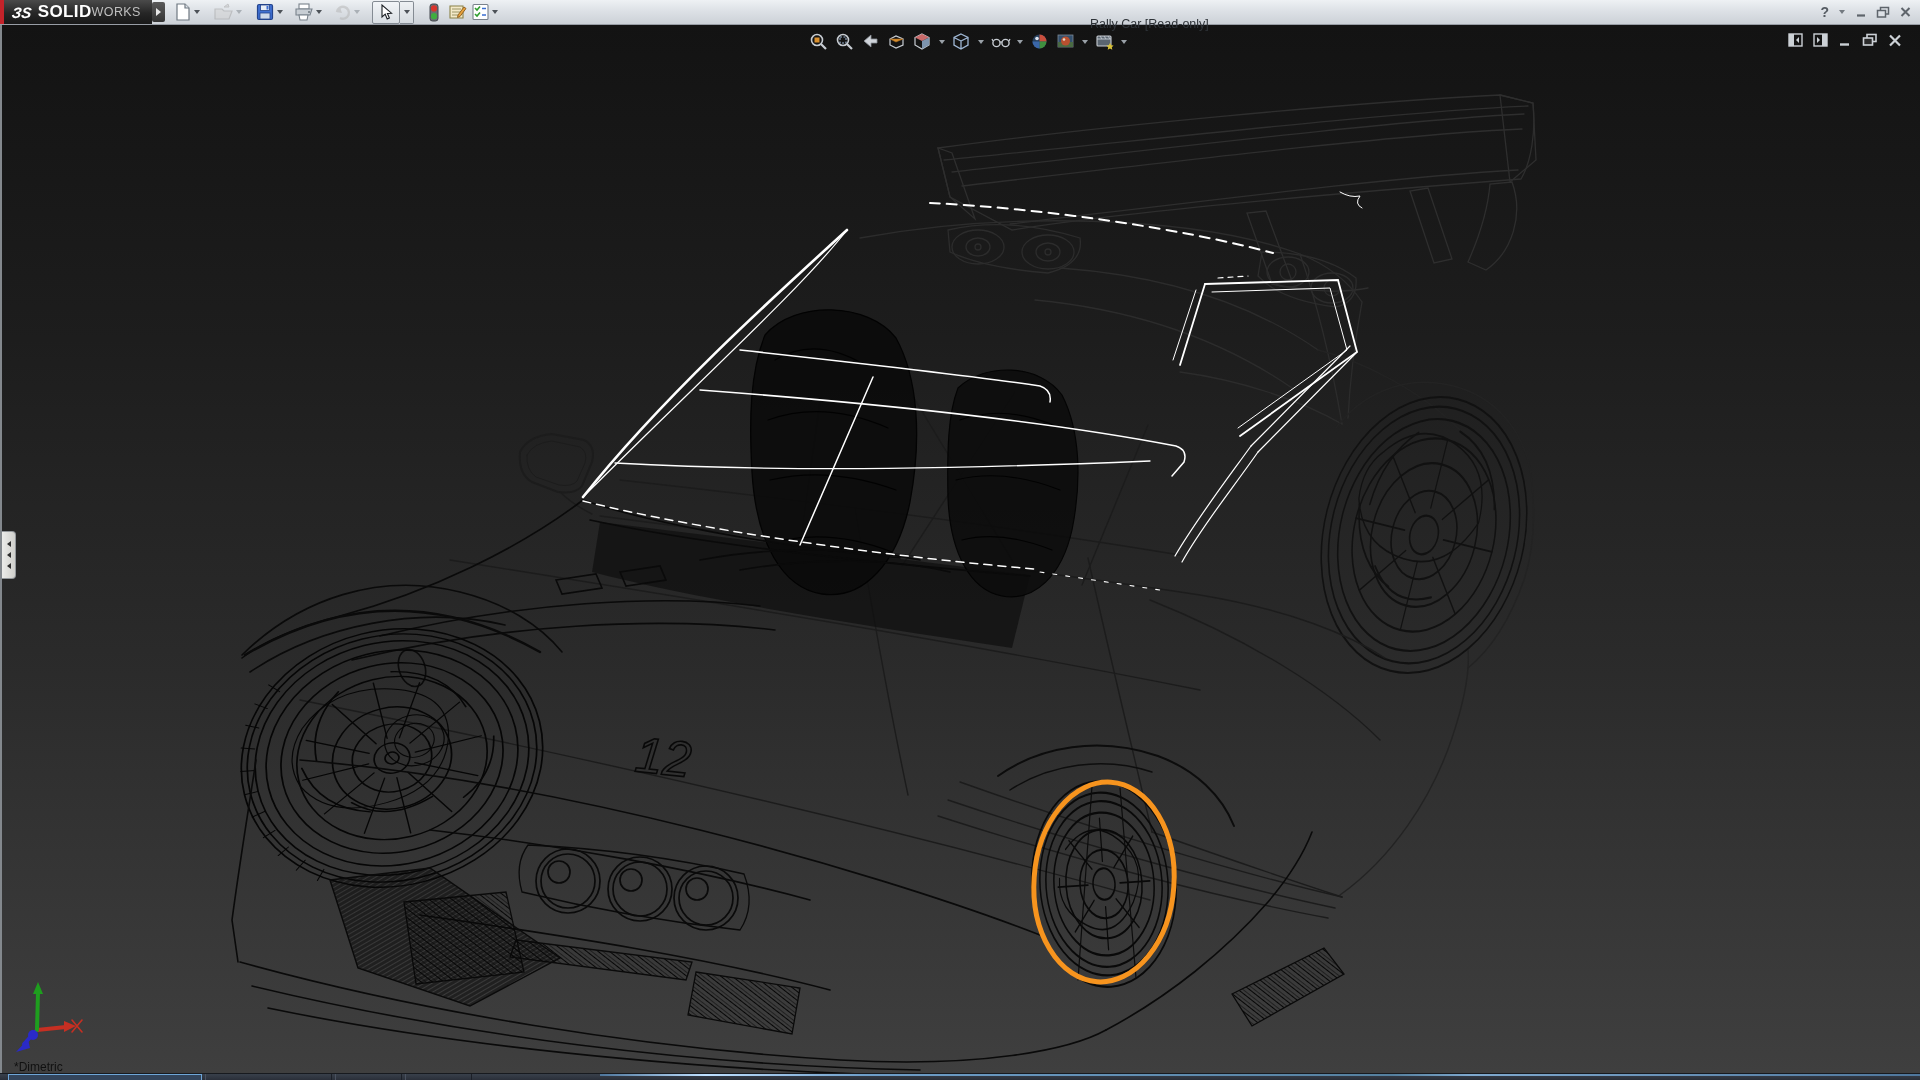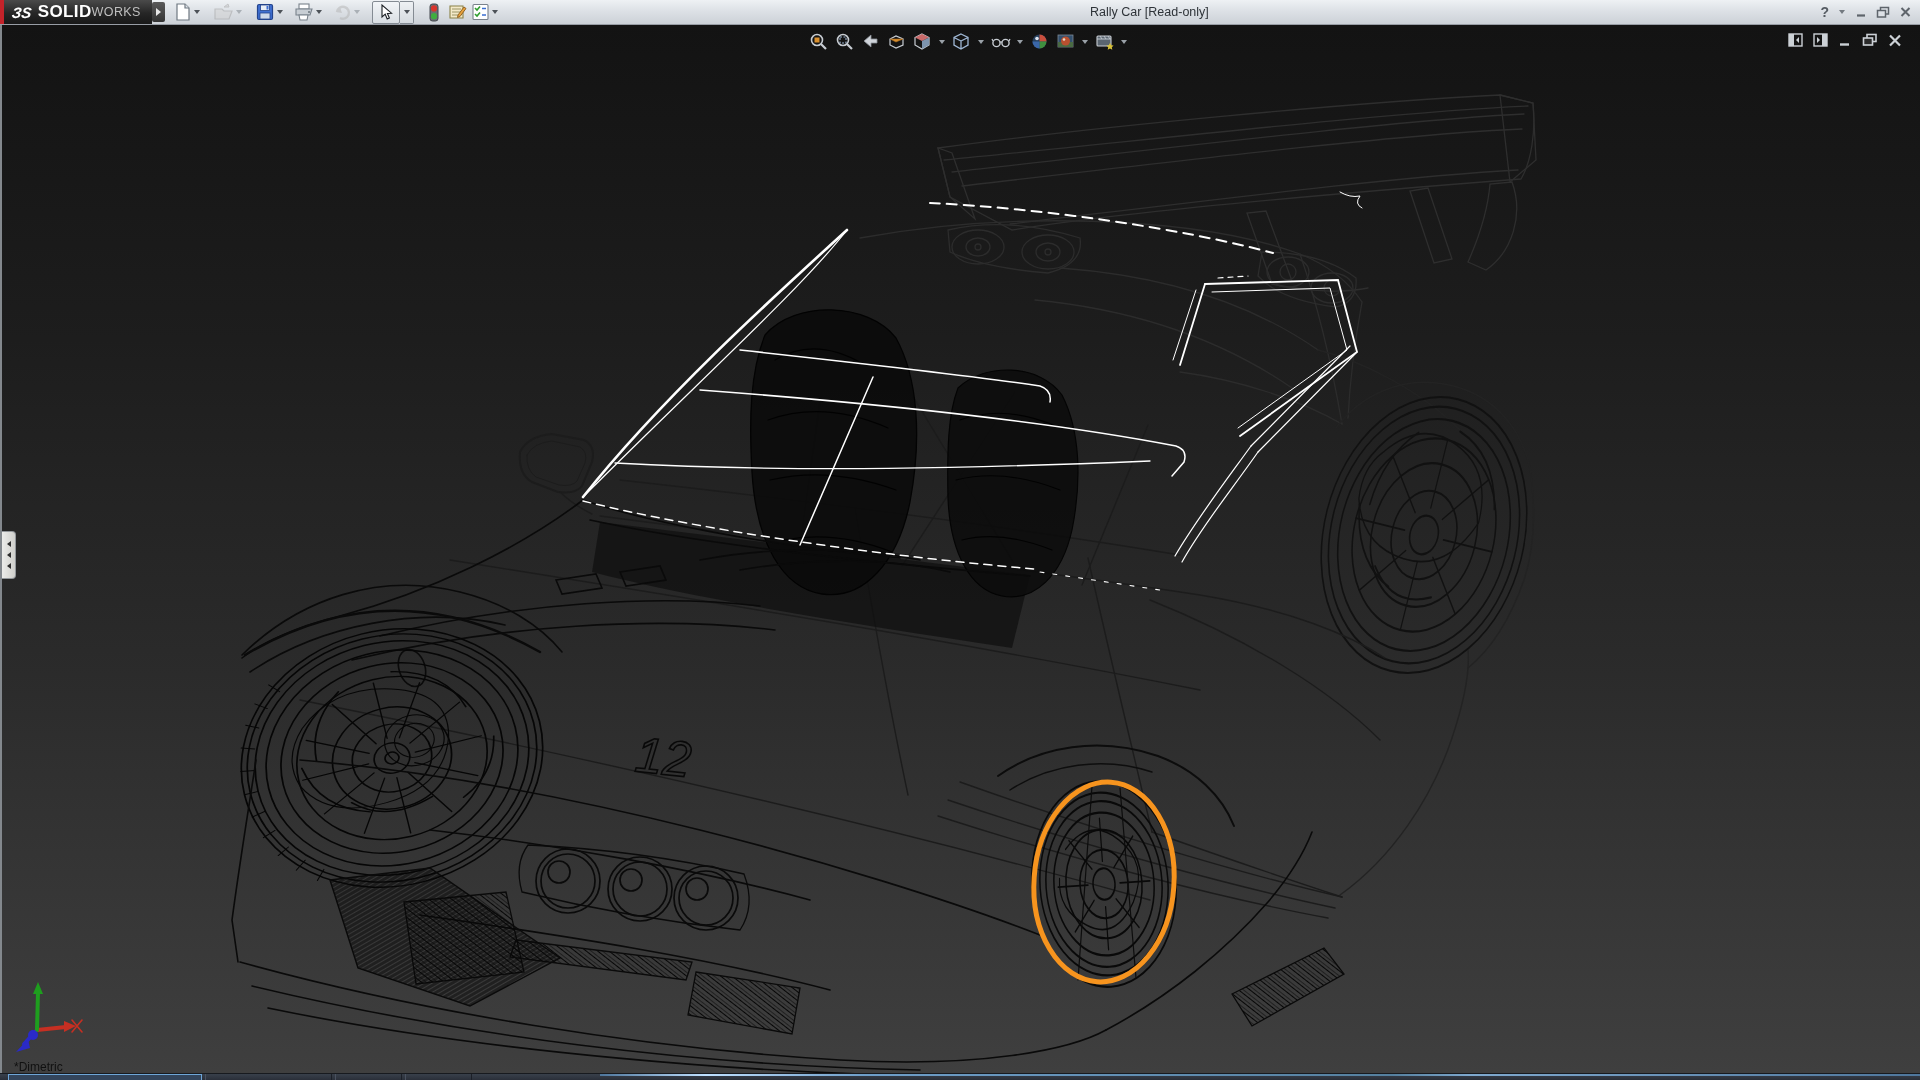--- a/index.html
+++ b/index.html
@@ -23,21 +23,21 @@
 
   .main-toolbar{position:absolute;left:172px;top:0;height:24px;display:flex;align-items:center;z-index:41;}
   .tbi{display:flex;align-items:center;justify-content:center;width:20px;height:20px;}
   .caret{width:0;height:0;border-left:3.5px solid transparent;border-right:3.5px solid transparent;border-top:4px solid #4d5258;margin:0 2px;}
   .caret.dis{border-top-color:#aab0b6;}
   .dis-ic{opacity:.5;filter:grayscale(1);}
   .sel-box{display:flex;align-items:center;justify-content:center;width:26px;height:21px;margin-left:10px;
     border:1px solid #848b93;background:linear-gradient(#f2f5f8,#d9dee3);border-radius:2px;}
   .sel-caret-box{display:flex;align-items:center;justify-content:center;width:13px;height:21px;
     border:1px solid #848b93;border-left:none;background:linear-gradient(#eef1f4,#d5dadf);border-radius:0 2px 2px 0;}
-  .win-title{position:absolute;left:1090px;top:0;height:32px;line-height:24px;font-size:12.5px;color:#2e3338;z-index:41;}
+  .win-title{position:absolute;left:1090px;top:12px;height:32px;line-height:24px;font-size:12.5px;color:#2e3338;z-index:41;}
   .win-controls{position:absolute;right:8px;top:0;height:24px;display:flex;align-items:center;gap:8px;z-index:42;}
   .help-glyph{font-size:14px;font-weight:bold;color:#555b62;}
 
   
   .viewport{position:absolute;left:0;top:24px;width:1920px;height:1049px;
     background:linear-gradient(180deg,#131313 0%,#1d1d1d 30%,#2b2b2b 62%,#3f3f3f 100%);
     border-left:2px solid #83888d;box-sizing:border-box;overflow:hidden;}
   .scene{position:absolute;left:-2px;top:0;width:1920px;height:1049px;}
 
   

